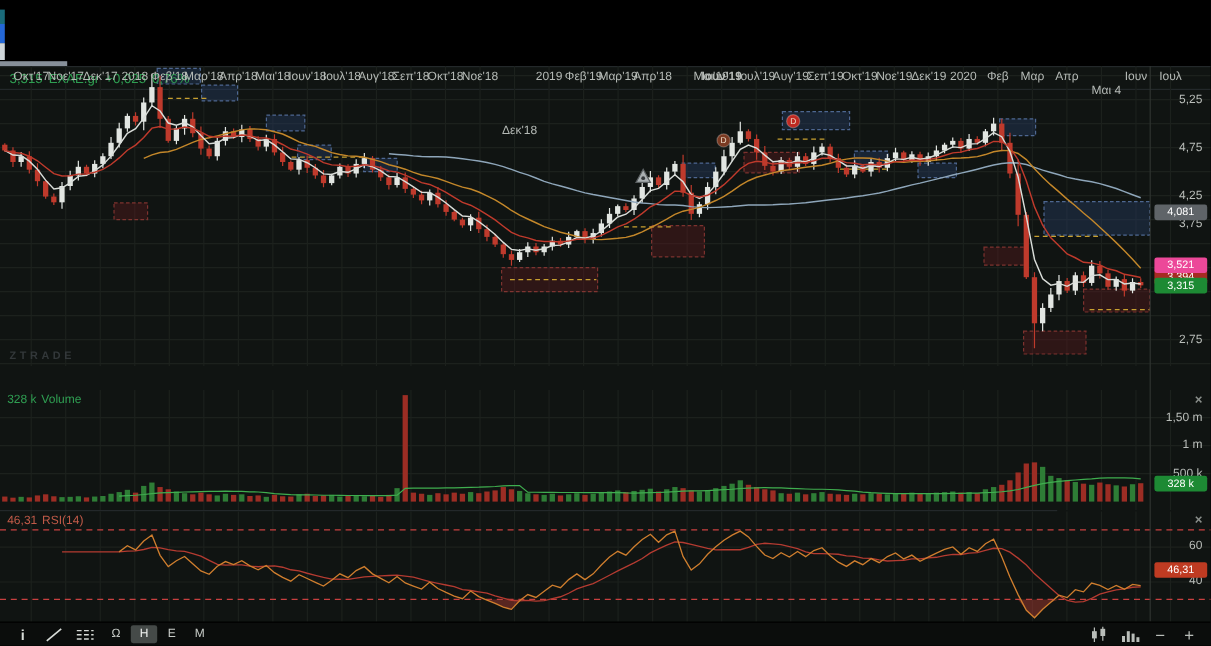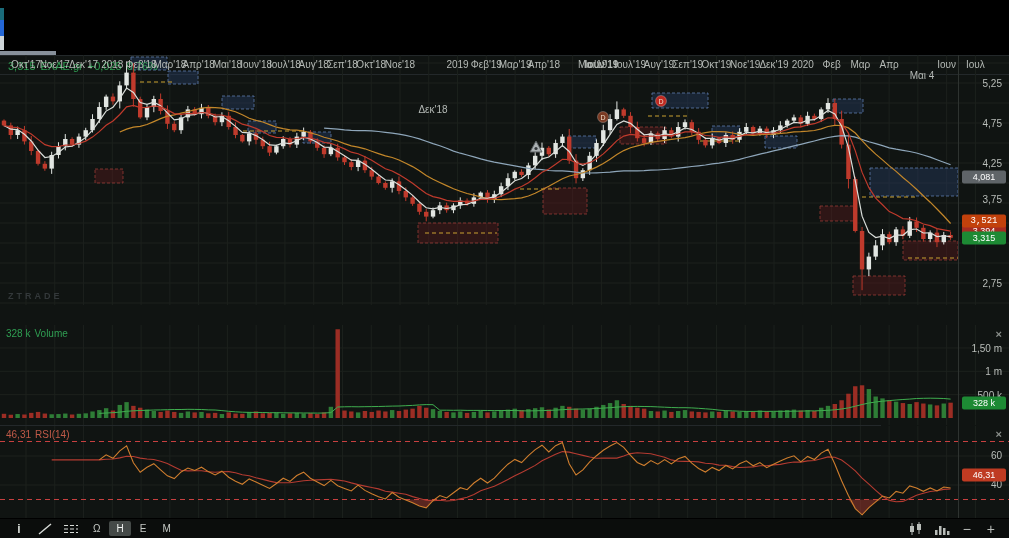--- a/index.html
+++ b/index.html
@@ -698,25 +698,25 @@
         </svg>
       <div class="pane-label rsi-label">
         <span>46,31</span><span>RSI(14)</span>
       </div>
     </div>
 
     <div class="axis-col" id="axis-col">
         <span class="tick" style="top: 28px;">5,25</span>
         <span class="tick" style="top: 68px;">4,75</span>
         <span class="tick" style="top: 108px;">4,25</span>
-        <span class="tick" style="top: 144px; text-align: center;">3,75</span>
+        <span class="tick" style="top: 132px; text-align: center;">3,75</span>
         <span class="tick" style="top: 228px;">2,75</span>
         <span class="badge" style="top: 176.48px; background: rgb(166, 43, 34);">3,394</span>
         <span class="badge" style="top: 121.52px; background: rgb(95, 100, 104);">4,081</span>
-        <span class="badge" style="top: 166.32px; background: #c2410c; font-family: Liberation Mono, monospace;">3,521</span>
+        <span class="badge" style="top: 166.32px; background: #ec4899;">3,521</span>
         <span class="badge" style="top: 182.8px; background: rgb(29, 138, 52);">3,315</span>
         <span class="tick" style="top: 292.95px;">1,50 m</span>
         <span class="tick" style="top: 316.3px;">1 m</span>
         <span class="tick" style="top: 339.65px;">500 k</span>
         <span class="badge" style="top: 347.682px; background: rgb(29, 138, 52);">328 k</span>
         <span class="close-x" style="top: 274px;">×</span>
         <span class="tick" style="top: 400px;">60</span>
         <span class="tick" style="top: 429px;">40</span>
         <span class="badge" style="top: 419.851px; background: rgb(191, 59, 34);">46,31</span>
         <span class="close-x" style="top: 374px;">×</span>

